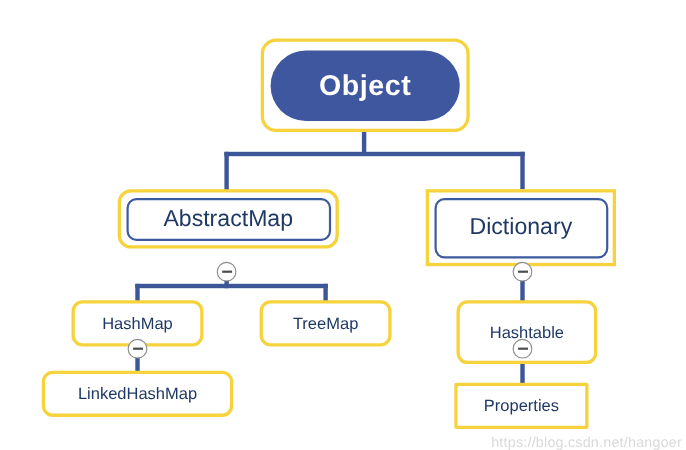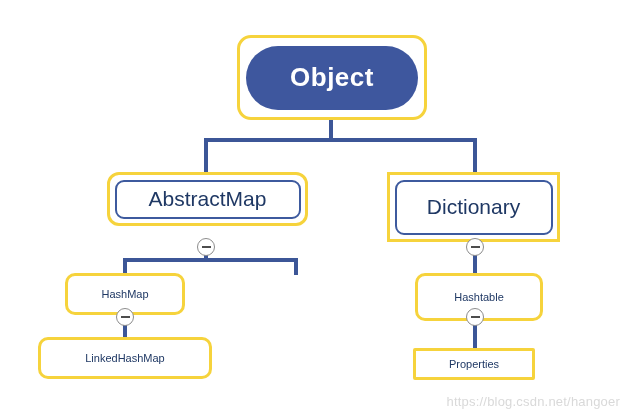--- a/index.html
+++ b/index.html
@@ -46,21 +46,21 @@
     border: 2px solid var(--node-border-blue, #3D5A9E);
     border-radius: 9px;
     display: flex;
     align-items: center;
     justify-content: center;
     color: var(--text-navy, #1F3864);
     font-size: 21px;
   }
   .leaf-label {
     color: var(--text-navy, #1F3864);
-    font-size: 11px;
+    font-size: 15px;
     text-align: right;
   }
   .collapse {
     position: absolute;
     box-sizing: border-box;
     width: 18px;
     height: 18px;
     border: 1.5px solid var(--collapse-gray, #8C8C8C);
     border-radius: 50%;
     background: #ffffff;
@@ -117,30 +117,33 @@
   <div class="hl" style="left:387px; top:172px; width:173px; height:70px; border-radius:0;">
     <div class="frame">
       <span>Dictionary</span>
     </div>
   </div>
 
   <div class="hl" style="left:65px; top:273px; width:120px; height:42px; border-radius:10px;">
     <span class="leaf-label">HashMap</span>
   </div>
 
+  <div class="hl" style="left:236px; top:273px; width:120px; height:42px; border-radius:10px;">
+    <span class="leaf-label">TreeMap</span>
+  </div>
 
-  <div class="hl" style="left:415px; top:273px; width:128px; height:48px; border-radius:10px;">
+  <div class="hl" style="left:415px; top:273px; width:128px; height:58px; border-radius:10px;">
     <span class="leaf-label">Hashtable</span>
   </div>
 
   <div class="hl" style="left:38px; top:337px; width:174px; height:42px; border-radius:10px;">
     <span class="leaf-label">LinkedHashMap</span>
   </div>
 
-  <div class="hl" style="left:413px; top:348px; width:122px; height:32px; border-radius:2px;">
+  <div class="hl" style="left:413px; top:348px; width:122px; height:42px; border-radius:2px;">
     <span class="leaf-label">Properties</span>
   </div>
 
   <div class="collapse" style="left:197px; top:238px;">
     <span class="minus"></span>
   </div>
   <div class="collapse" style="left:466px; top:238px;">
     <span class="minus"></span>
   </div>
   <div class="collapse" style="left:116px; top:308px;">

